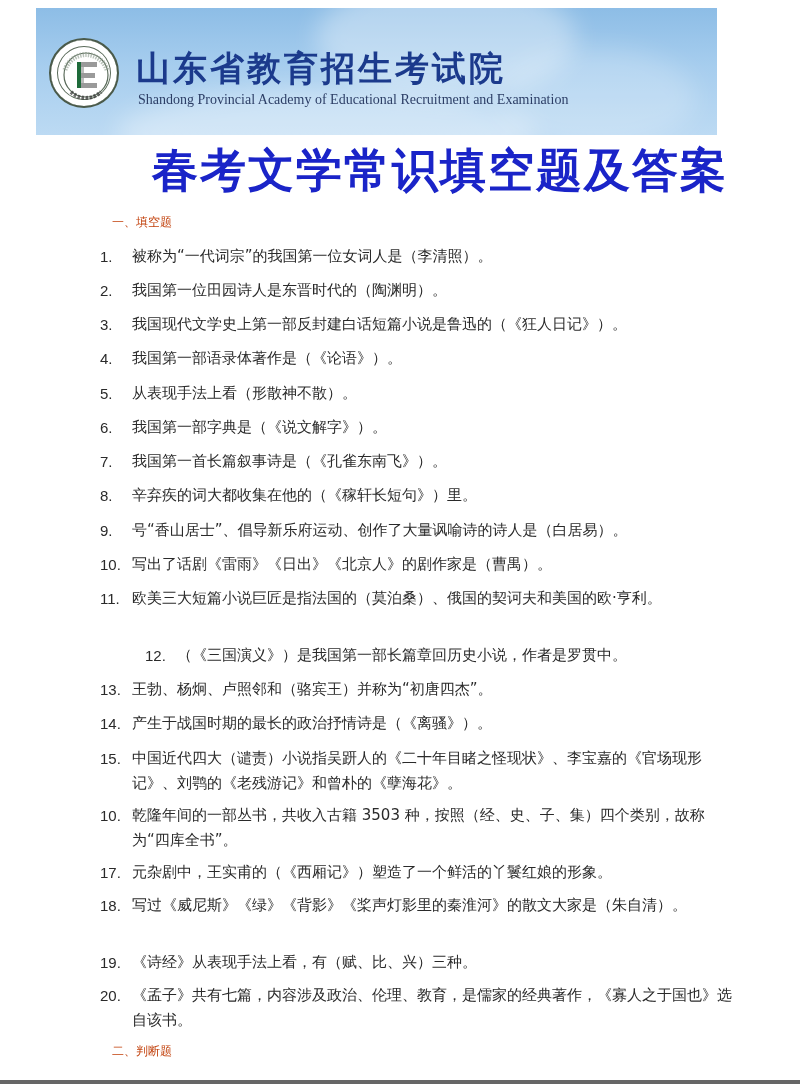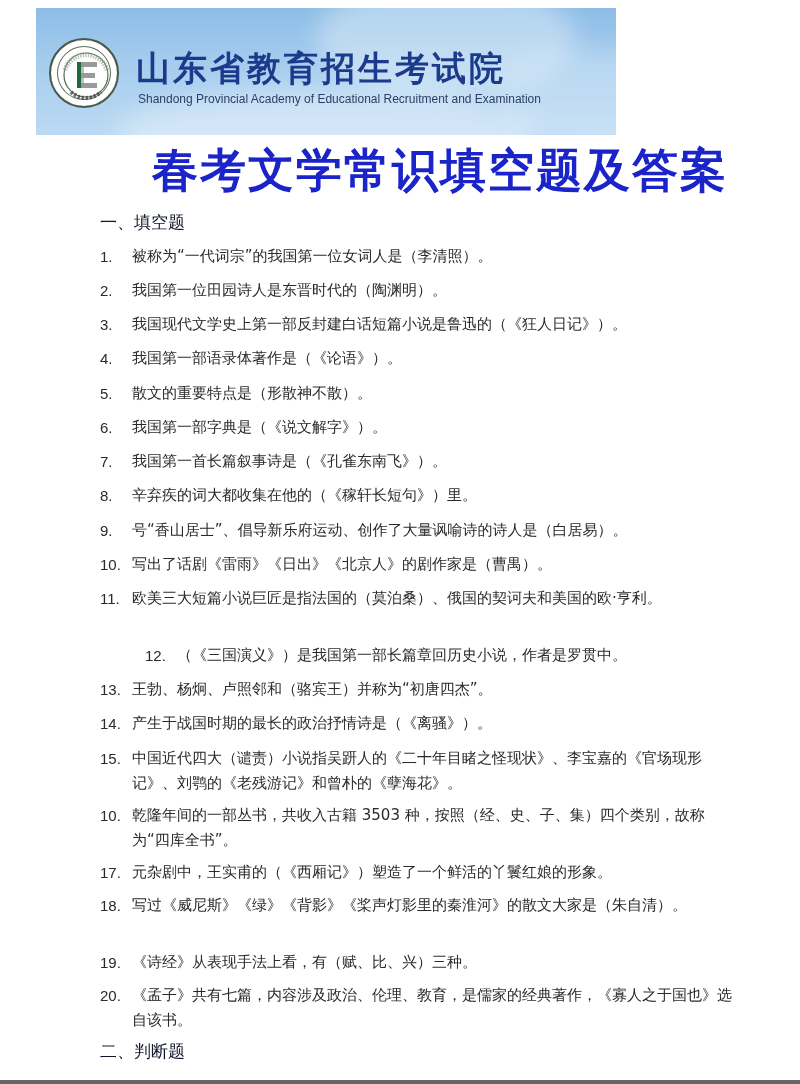--- a/index.html
+++ b/index.html
@@ -12,21 +12,21 @@
       height: 1084px;
       position: relative;
       overflow: hidden;
       font-family: "DejaVu Sans", "Liberation Sans", sans-serif;
       color: #222222;
     }
     .banner {
       position: absolute;
       left: 36px;
       top: 8px;
-      width: 580px;
+      width: 681px;
       height: 127px;
       background: linear-gradient(180deg, #8dbde6 0%, #a6cdee 45%, #bcdaf3 100%);
       overflow: hidden;
     }
     .banner .cloud {
       position: absolute;
       border-radius: 50%;
       background: rgba(255,255,255,0.35);
       filter: blur(12px);
     }
@@ -51,44 +51,44 @@
       font-weight: bold;
       font-size: 34px;
       letter-spacing: 3px;
       color: #1b3a8c;
       line-height: 40px;
     }
     .org-en {
       position: absolute;
       left: 102px;
       top: 84px;
-      font-family: Liberation Sans, sans-serif;
-      font-size: 12px;
+      font-family: Liberation Serif, serif;
+      font-size: 14px;
       color: #2c3e66;
       white-space: nowrap;
     }
     .doc-title {
       position: absolute;
       left: 0;
       width: 800px;
       top: 146px;
       text-align: center;
       font-family: "DejaVu Serif", "Liberation Serif", serif;
       font-weight: bold;
       font-size: 46px;
       letter-spacing: 2px;
       color: #1a24c8;
       line-height: 48px;
       padding-left: 40px;
     }
     .section-heading {
       position: absolute;
-      left: 100px;
-      font-size: 17px;
-      color: #0f172a;
+      left: 112px;
+      font-size: 12px;
+      color: #c2410c;
       line-height: 20px;
     }
     .q-list {
       position: absolute;
       left: 100px;
       top: 0;
       width: 640px;
     }
     .q-item {
       position: absolute;
@@ -161,21 +161,21 @@
   <div class="q-item" style="top:312px;">
     <span class="q-num">3.</span>
     <span class="q-text">我国现代文学史上第一部反封建白话短篇小说是鲁迅的（《狂人日记》）。</span>
   </div>
   <div class="q-item" style="top:346px;">
     <span class="q-num">4.</span>
     <span class="q-text">我国第一部语录体著作是（《论语》）。</span>
   </div>
   <div class="q-item" style="top:381px;">
     <span class="q-num">5.</span>
-    <span class="q-text">散文的重要特点是（形散神不散）。</span>
+    <span class="q-text">从表现手法上看（形散神不散）。</span>
   </div>
   <div class="q-item" style="top:415px;">
     <span class="q-num">6.</span>
     <span class="q-text">我国第一部字典是（《说文解字》）。</span>
   </div>
   <div class="q-item" style="top:449px;">
     <span class="q-num">7.</span>
     <span class="q-text">我国第一首长篇叙事诗是（《孔雀东南飞》）。</span>
   </div>
   <div class="q-item" style="top:483px;">

